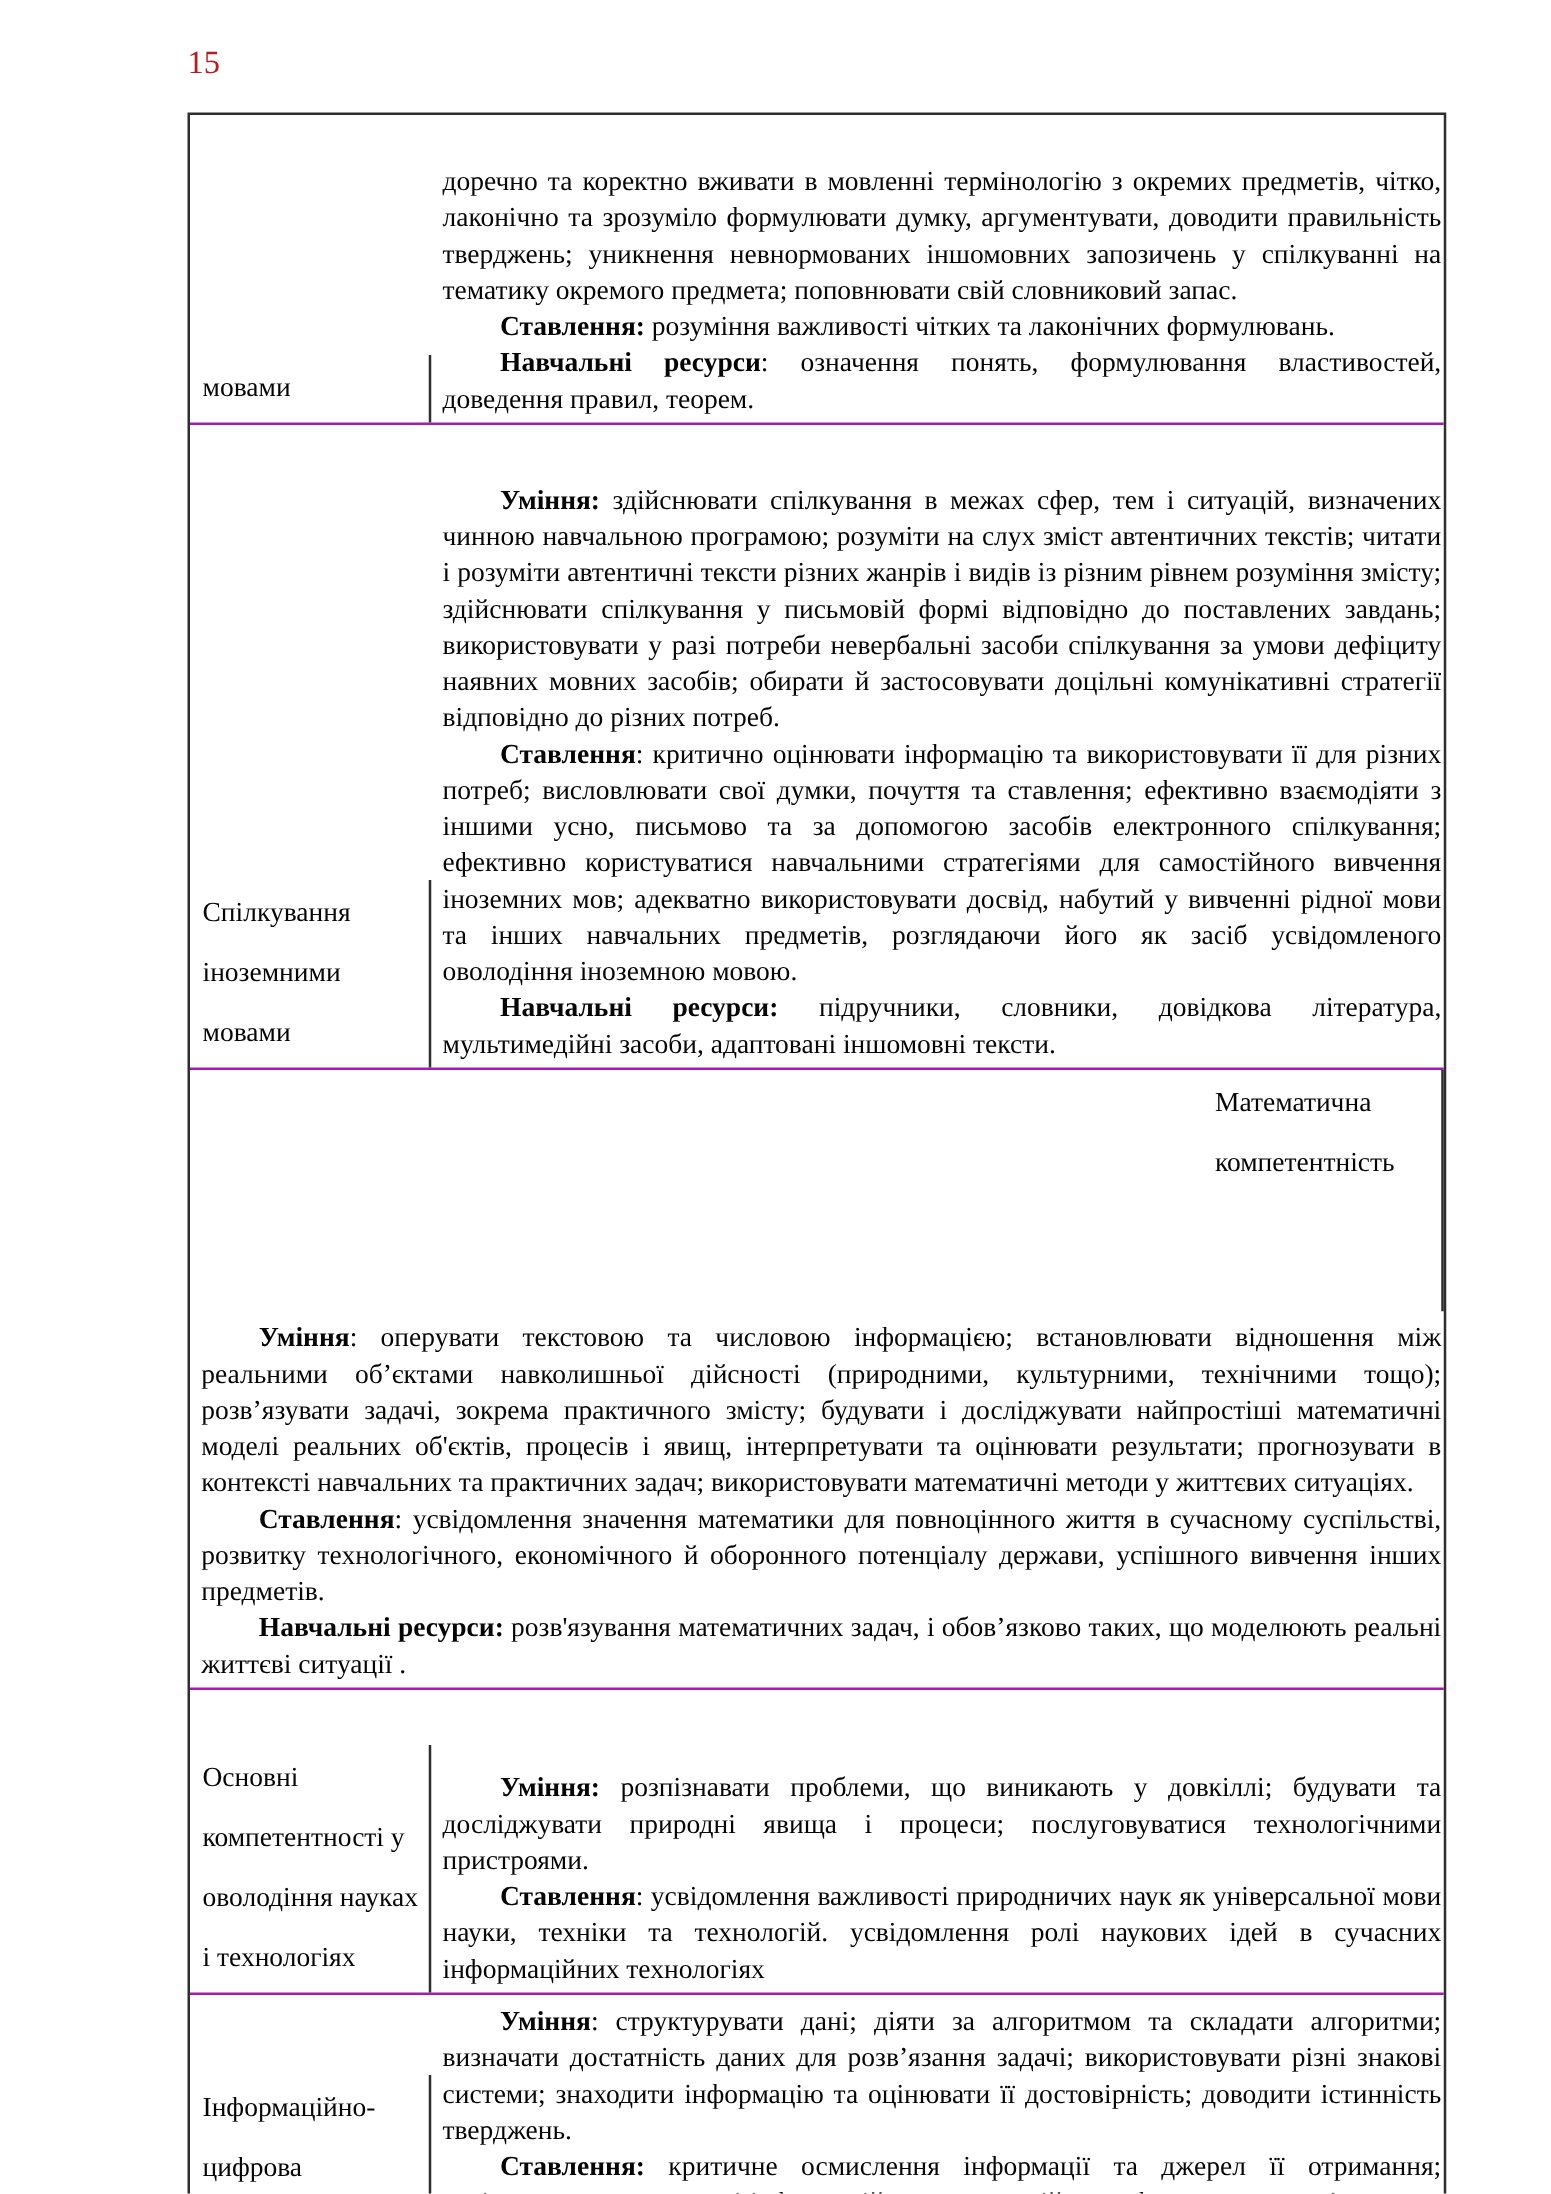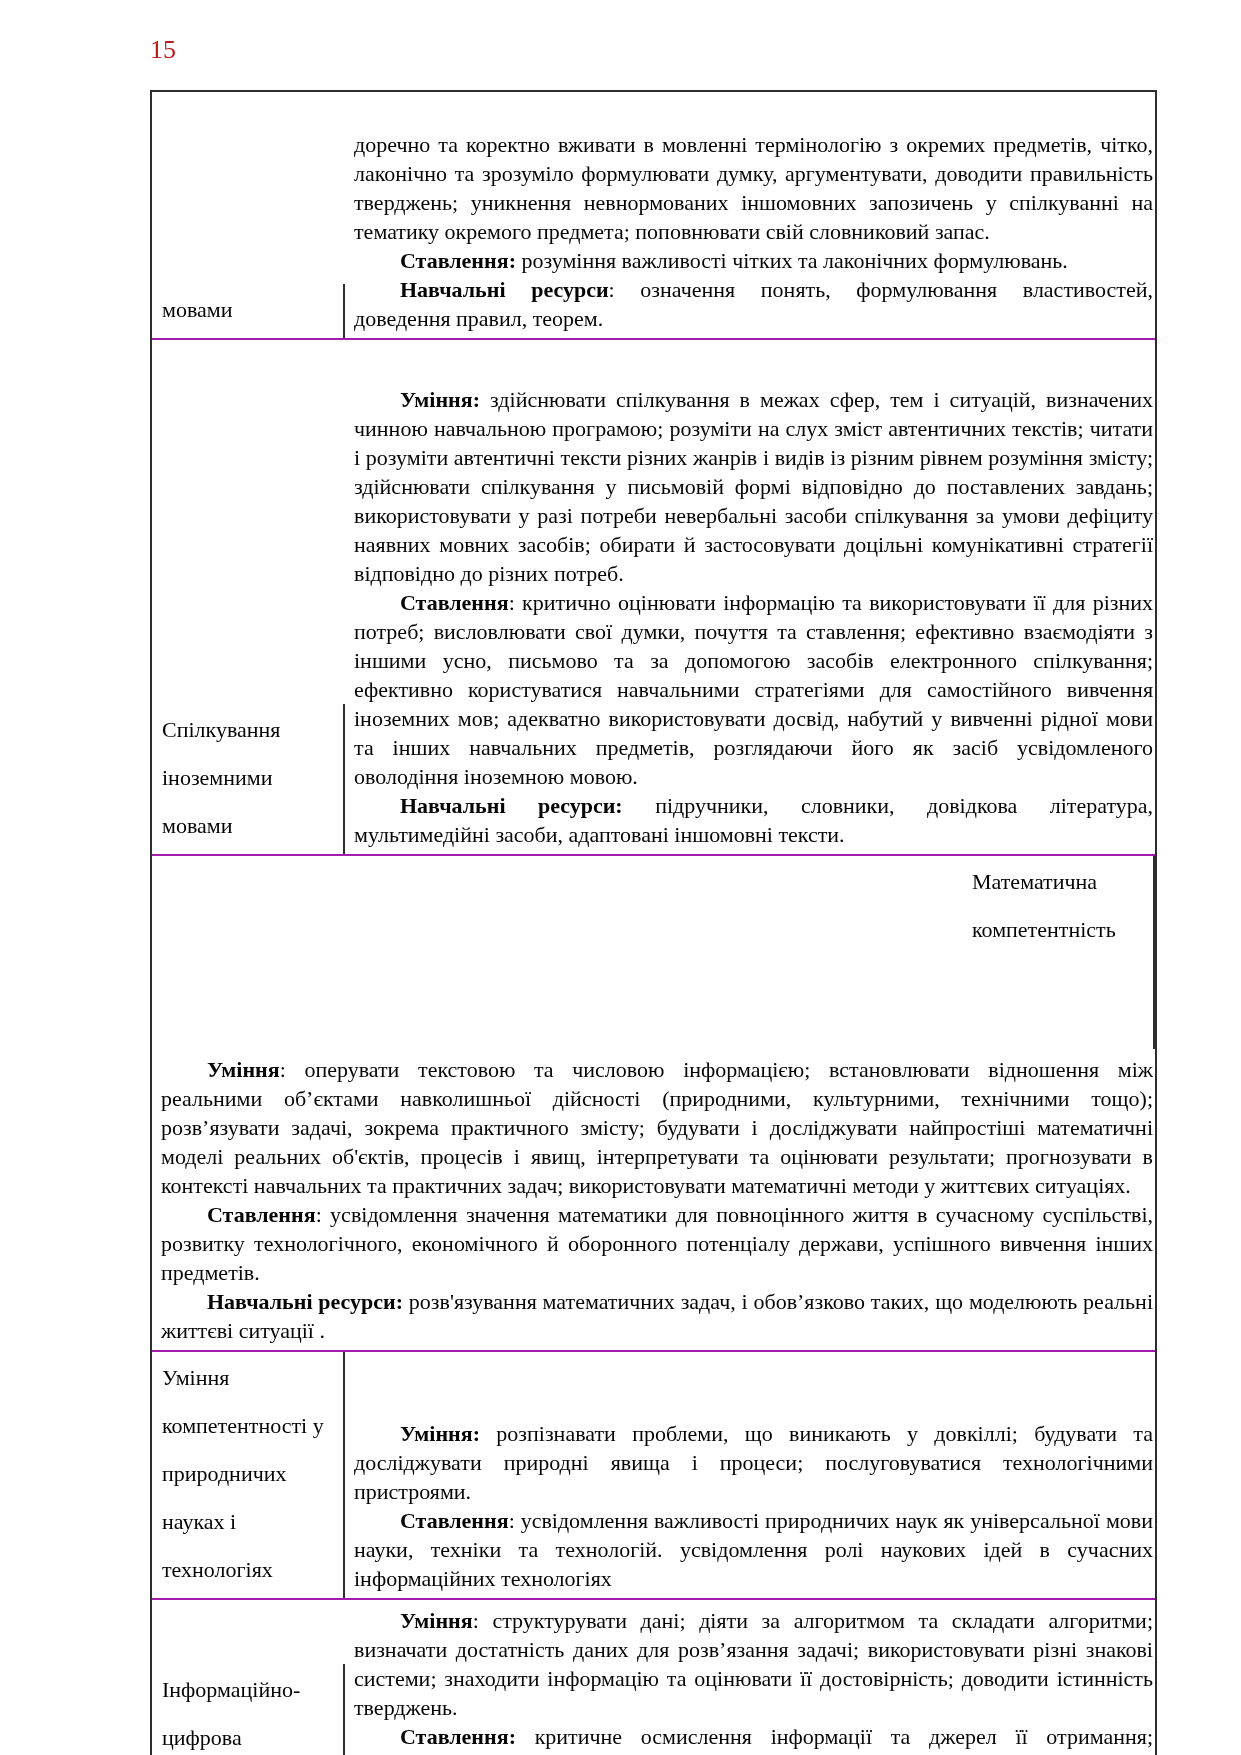--- a/index.html
+++ b/index.html
@@ -115,21 +115,21 @@
       </div>
       <div class="tcell cell-desc">
         <p class="para indent"><b class="lbl">Уміння</b><span>: оперувати текстовою та числовою інформацією; встановлювати відношення між реальними об’єктами навколишньої дійсності (природними, культурними, технічними тощо); розв’язувати задачі, зокрема практичного змісту; будувати і досліджувати найпростіші математичні моделі реальних об'єктів, процесів і явищ, інтерпретувати та оцінювати результати; прогнозувати в контексті навчальних та практичних задач; використовувати математичні методи у життєвих ситуаціях.</span></p>
         <p class="para indent"><b class="lbl">Ставлення</b><span>: усвідомлення значення математики для повноцінного життя в сучасному суспільстві, розвитку технологічного, економічного й оборонного потенціалу держави, успішного вивчення інших предметів.</span></p>
         <p class="para indent"><b class="lbl">Навчальні ресурси:</b><span> розв'язування математичних задач, і обов’язково таких, що моделюють реальні життєві ситуації .</span></p>
       </div>
     </div>
 
     <div class="trow row-4">
       <div class="tcell cell-term">
-        <span>Уміння компетентності у природничих науках і технологіях</span>
+        <span>Основні компетентності у оволодіння науках і технологіях</span>
       </div>
       <div class="tcell cell-desc">
         <p class="para indent"><b class="lbl">Уміння:</b><span> розпізнавати проблеми, що виникають у довкіллі; будувати та досліджувати природні явища і процеси; послуговуватися технологічними пристроями.</span></p>
         <p class="para indent"><b class="lbl">Ставлення</b><span>: усвідомлення важливості природничих наук як універсальної мови науки, техніки та технологій. усвідомлення ролі наукових ідей в сучасних інформаційних технологіях</span></p>
       </div>
     </div>
 
     <div class="trow row-5">
       <div class="tcell cell-term">
         <span>Інформаційно-цифрова компетентність</span>

